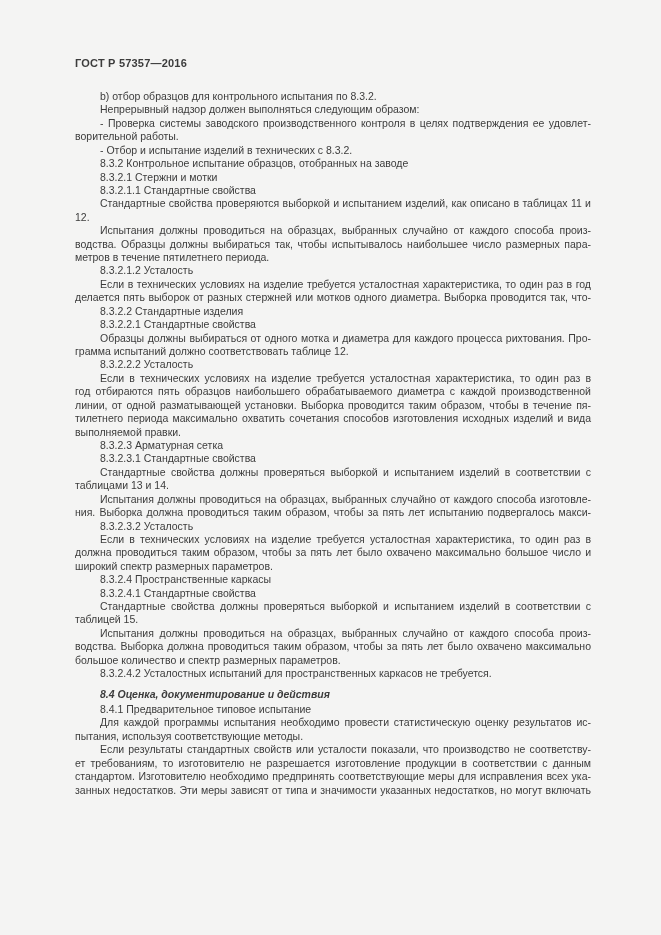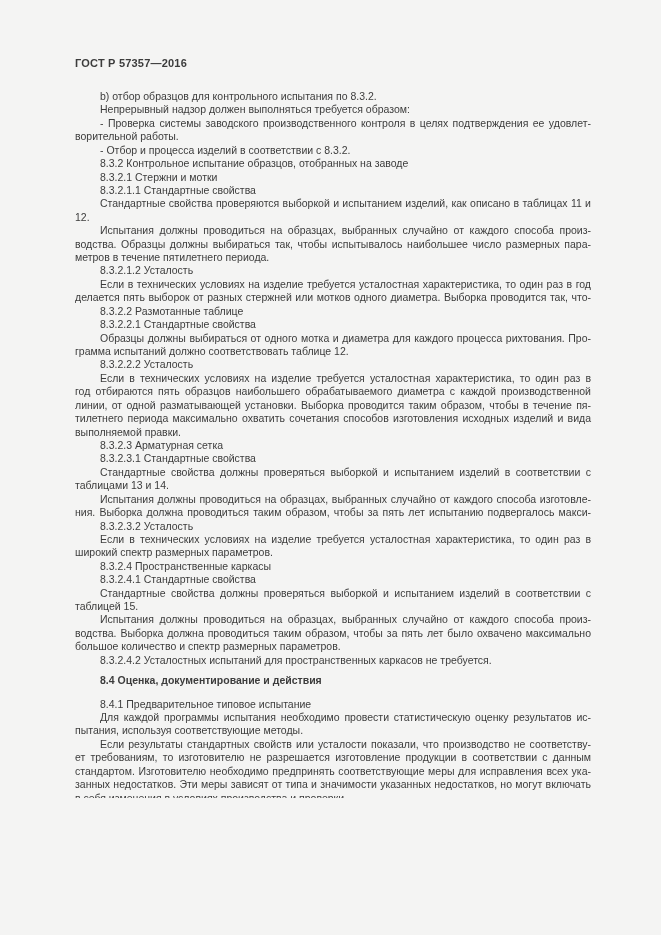--- a/index.html
+++ b/index.html
@@ -26,21 +26,21 @@
     line-height: 13px;
     margin-bottom: 20px;
     letter-spacing: 0.2px;
   }
   .doc-body {
     font-size: 10.5px;
     line-height: 13.42px;
   }
   .block { margin: 0; }
   .block.bold { font-weight: normal; }
-  .block.section { font-weight: bold; margin-top: 7px; margin-bottom: 10px; }
+  .block.section { font-weight: bold; margin-top: 7px; margin-bottom: 2px; font-style: italic; }
   .ln {
     text-align: justify;
     text-align-last: justify;
   }
   .ln.last { text-align-last: left; }
   .ln.first { text-indent: 25px; }
   .page-number {
     position: absolute;
     left: 75px; top: 825px;
     font-size: 10.5px;
@@ -51,28 +51,28 @@
 <body>
 
 <div class="page">
   <div class="doc">
     <div class="doc-header">ГОСТ Р 57357—2016</div>
     <div class="doc-body">
         <div class="block para">
           <div class="ln first last">b) отбор образцов для контрольного испытания по 8.3.2.</div>
         </div>
         <div class="block para">
-          <div class="ln first last">Непрерывный надзор должен выполняться требуется образом:</div>
+          <div class="ln first last">Непрерывный надзор должен выполняться следующим образом:</div>
         </div>
         <div class="block para">
           <div class="ln first">- Проверка системы заводского производственного контроля в целях подтверждения ее удовлет-</div>
           <div class="ln last">ворительной работы.</div>
         </div>
         <div class="block para">
-          <div class="ln first last">- Отбор и процесса изделий в соответствии с 8.3.2.</div>
+          <div class="ln first last">- Отбор и испытание изделий в технических с 8.3.2.</div>
         </div>
         <div class="block bold">
           <div class="ln first last">8.3.2 Контрольное испытание образцов, отобранных на заводе</div>
         </div>
         <div class="block para">
           <div class="ln first last">8.3.2.1 Стержни и мотки</div>
         </div>
         <div class="block para">
           <div class="ln first last">8.3.2.1.1 Стандартные свойства</div>
         </div>
@@ -85,21 +85,21 @@
           <div class="ln last">метров в течение пятилетнего периода.</div>
         </div>
         <div class="block para">
           <div class="ln first last">8.3.2.1.2 Усталость</div>
         </div>
         <div class="block para">
           <div class="ln first">Если в технических условиях на изделие требуется усталостная характеристика, то один раз в год</div>
           <div class="ln">делается пять выборок от разных стержней или мотков одного диаметра. Выборка проводится так, что-</div>
         </div>
         <div class="block para">
-          <div class="ln first last">8.3.2.2 Размотанные таблице</div>
+          <div class="ln first last">8.3.2.2 Стандартные изделия</div>
         </div>
         <div class="block para">
           <div class="ln first last">8.3.2.2.1 Стандартные свойства</div>
         </div>
         <div class="block para">
           <div class="ln first">Образцы должны выбираться от одного мотка и диаметра для каждого процесса рихтования. Про-</div>
           <div class="ln last">грамма испытаний должно соответствовать таблице 12.</div>
         </div>
         <div class="block para">
           <div class="ln first last">8.3.2.2.2 Усталость</div>
@@ -123,20 +123,21 @@
         </div>
         <div class="block para">
           <div class="ln first">Испытания должны проводиться на образцах, выбранных случайно от каждого способа изготовле-</div>
           <div class="ln">ния. Выборка должна проводиться таким образом, чтобы за пять лет испытанию подвергалось макси-</div>
         </div>
         <div class="block para">
           <div class="ln first last">8.3.2.3.2 Усталость</div>
         </div>
         <div class="block para">
           <div class="ln first">Если в технических условиях на изделие требуется усталостная характеристика, то один раз в</div>
+          <div class="ln">должна проводиться таким образом, чтобы за пять лет было охвачено максимально большое число и</div>
           <div class="ln last">широкий спектр размерных параметров.</div>
         </div>
         <div class="block para">
           <div class="ln first last">8.3.2.4 Пространственные каркасы</div>
         </div>
         <div class="block para">
           <div class="ln first last">8.3.2.4.1 Стандартные свойства</div>
         </div>
         <div class="block para">
           <div class="ln first">Стандартные свойства должны проверяться выборкой и испытанием изделий в соответствии с</div>

